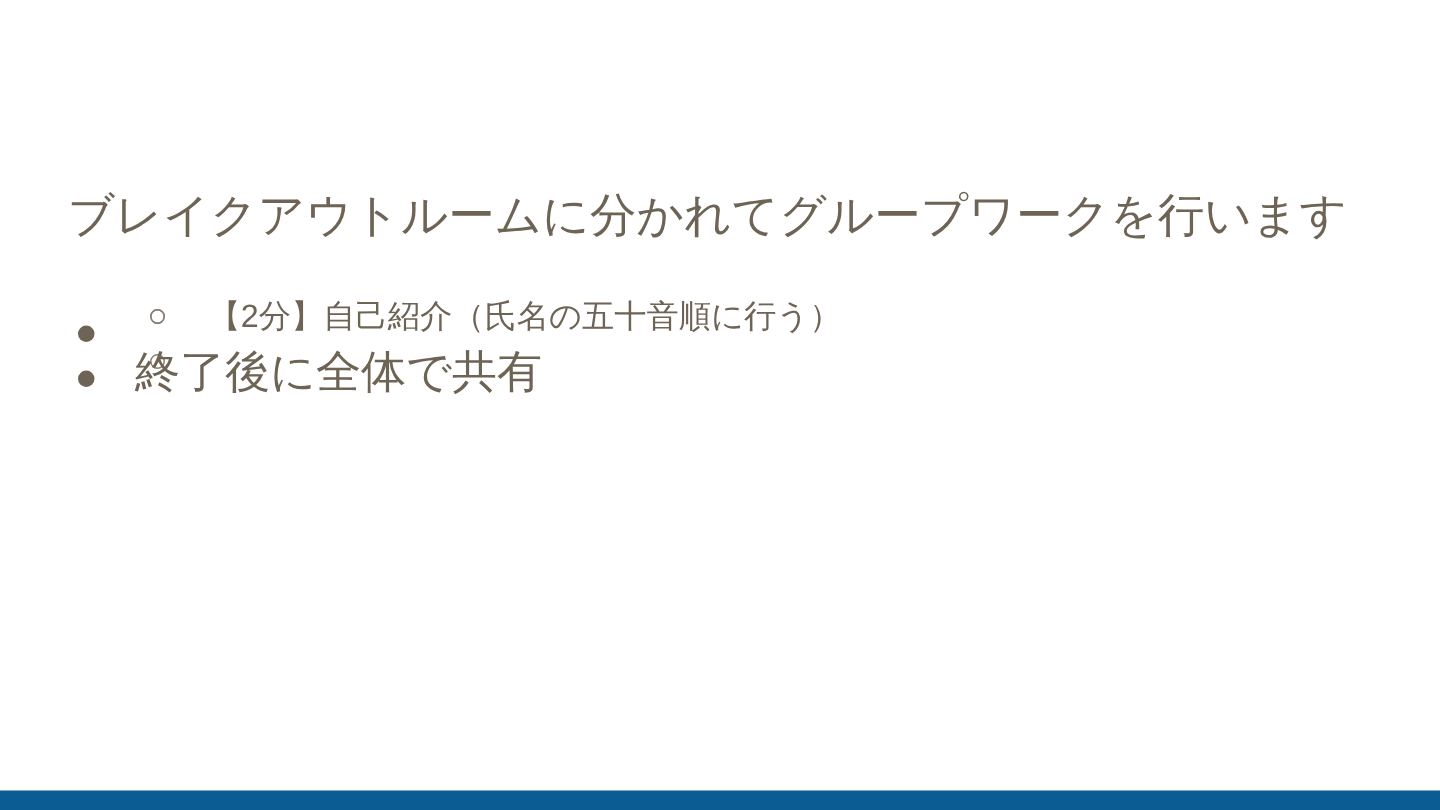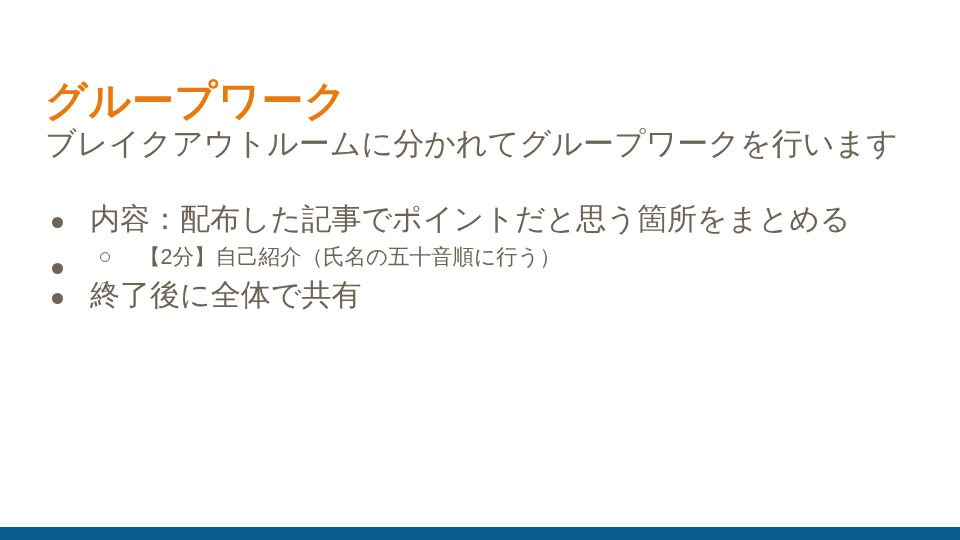--- a/index.html
+++ b/index.html
@@ -127,30 +127,25 @@
     width: 960px;
     height: 13px;
     background: #0B5C92;
   }
 </style>
 </head>
 <body>
 
 <div class="slide">
 
-  <h1 class="slide-title">グループワーク</h1>
 
   <div class="slide-subtitle">ブレイクアウトルームに分かれてグループワークを行います</div>
 
   <div class="body-list">
 
-    <div class="bullet-l1">
-      <span class="marker"></span>
-      <span class="txt">内容：配布した記事でポイントだと思う箇所をまとめる</span>
-    </div>
 
     <div class="bullet-l2">
       <span class="marker"></span>
     </div>
 
     <div class="bullet-l1">
       <span class="marker"></span>
     </div>
 
     <div class="bullet-l2 nowrap">

